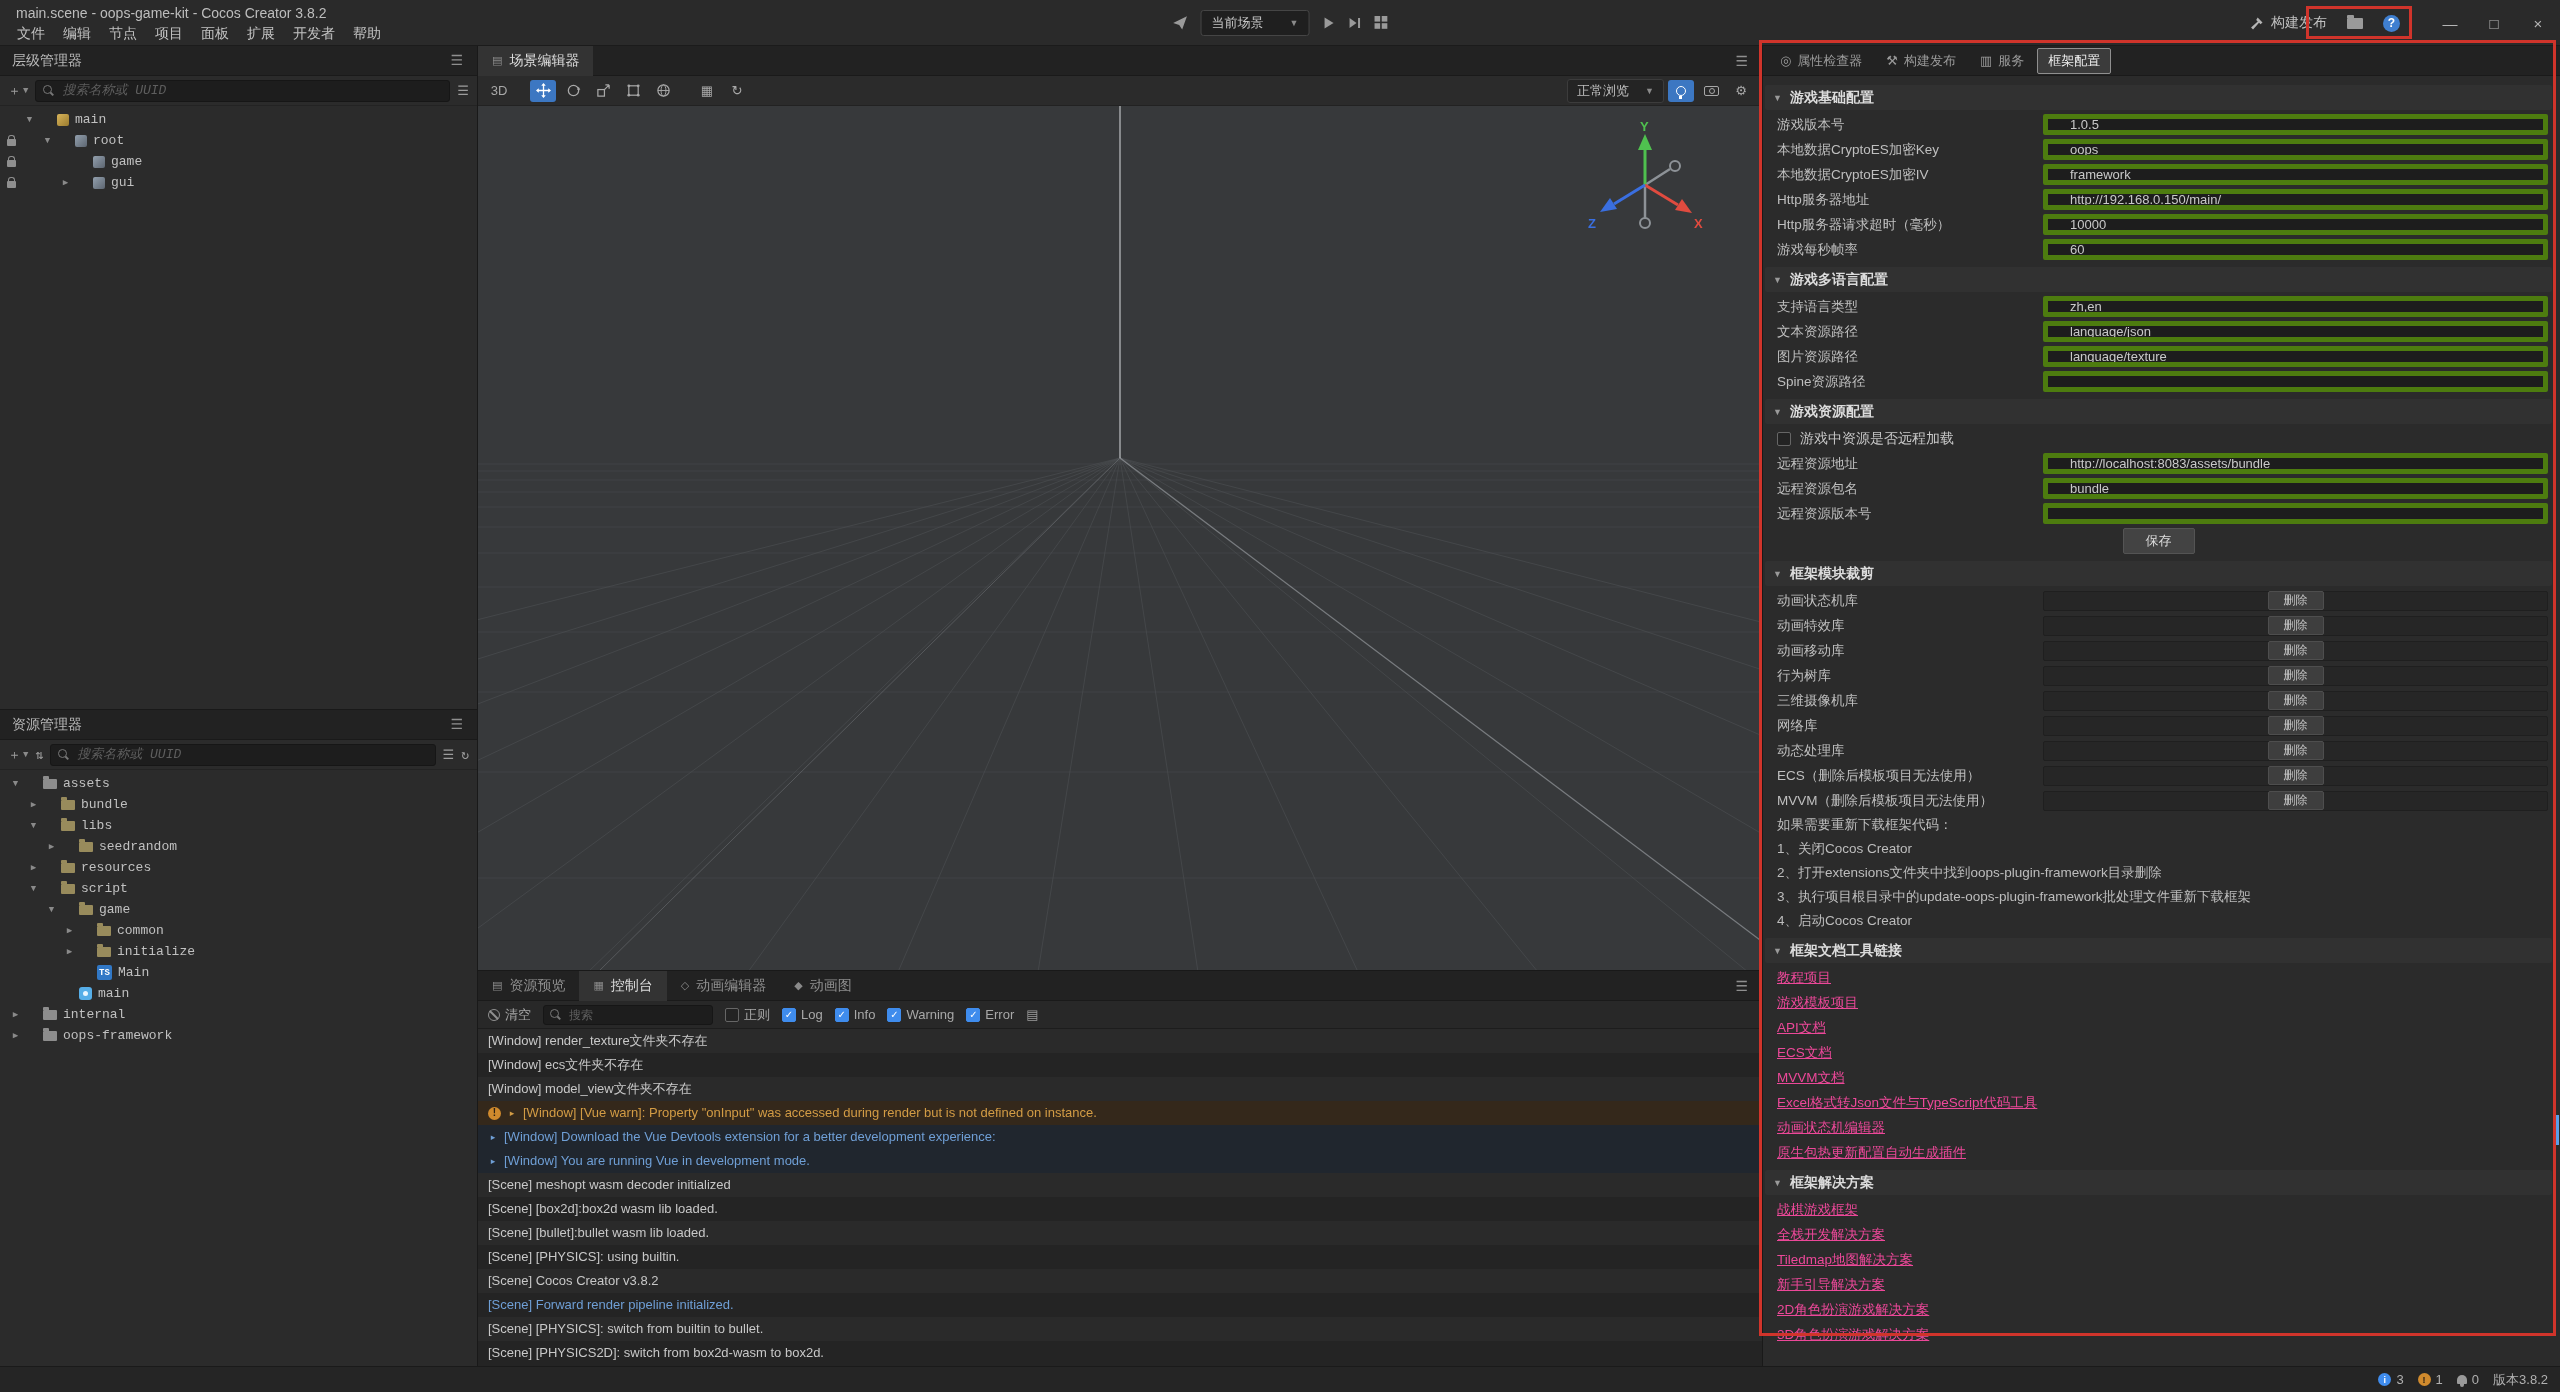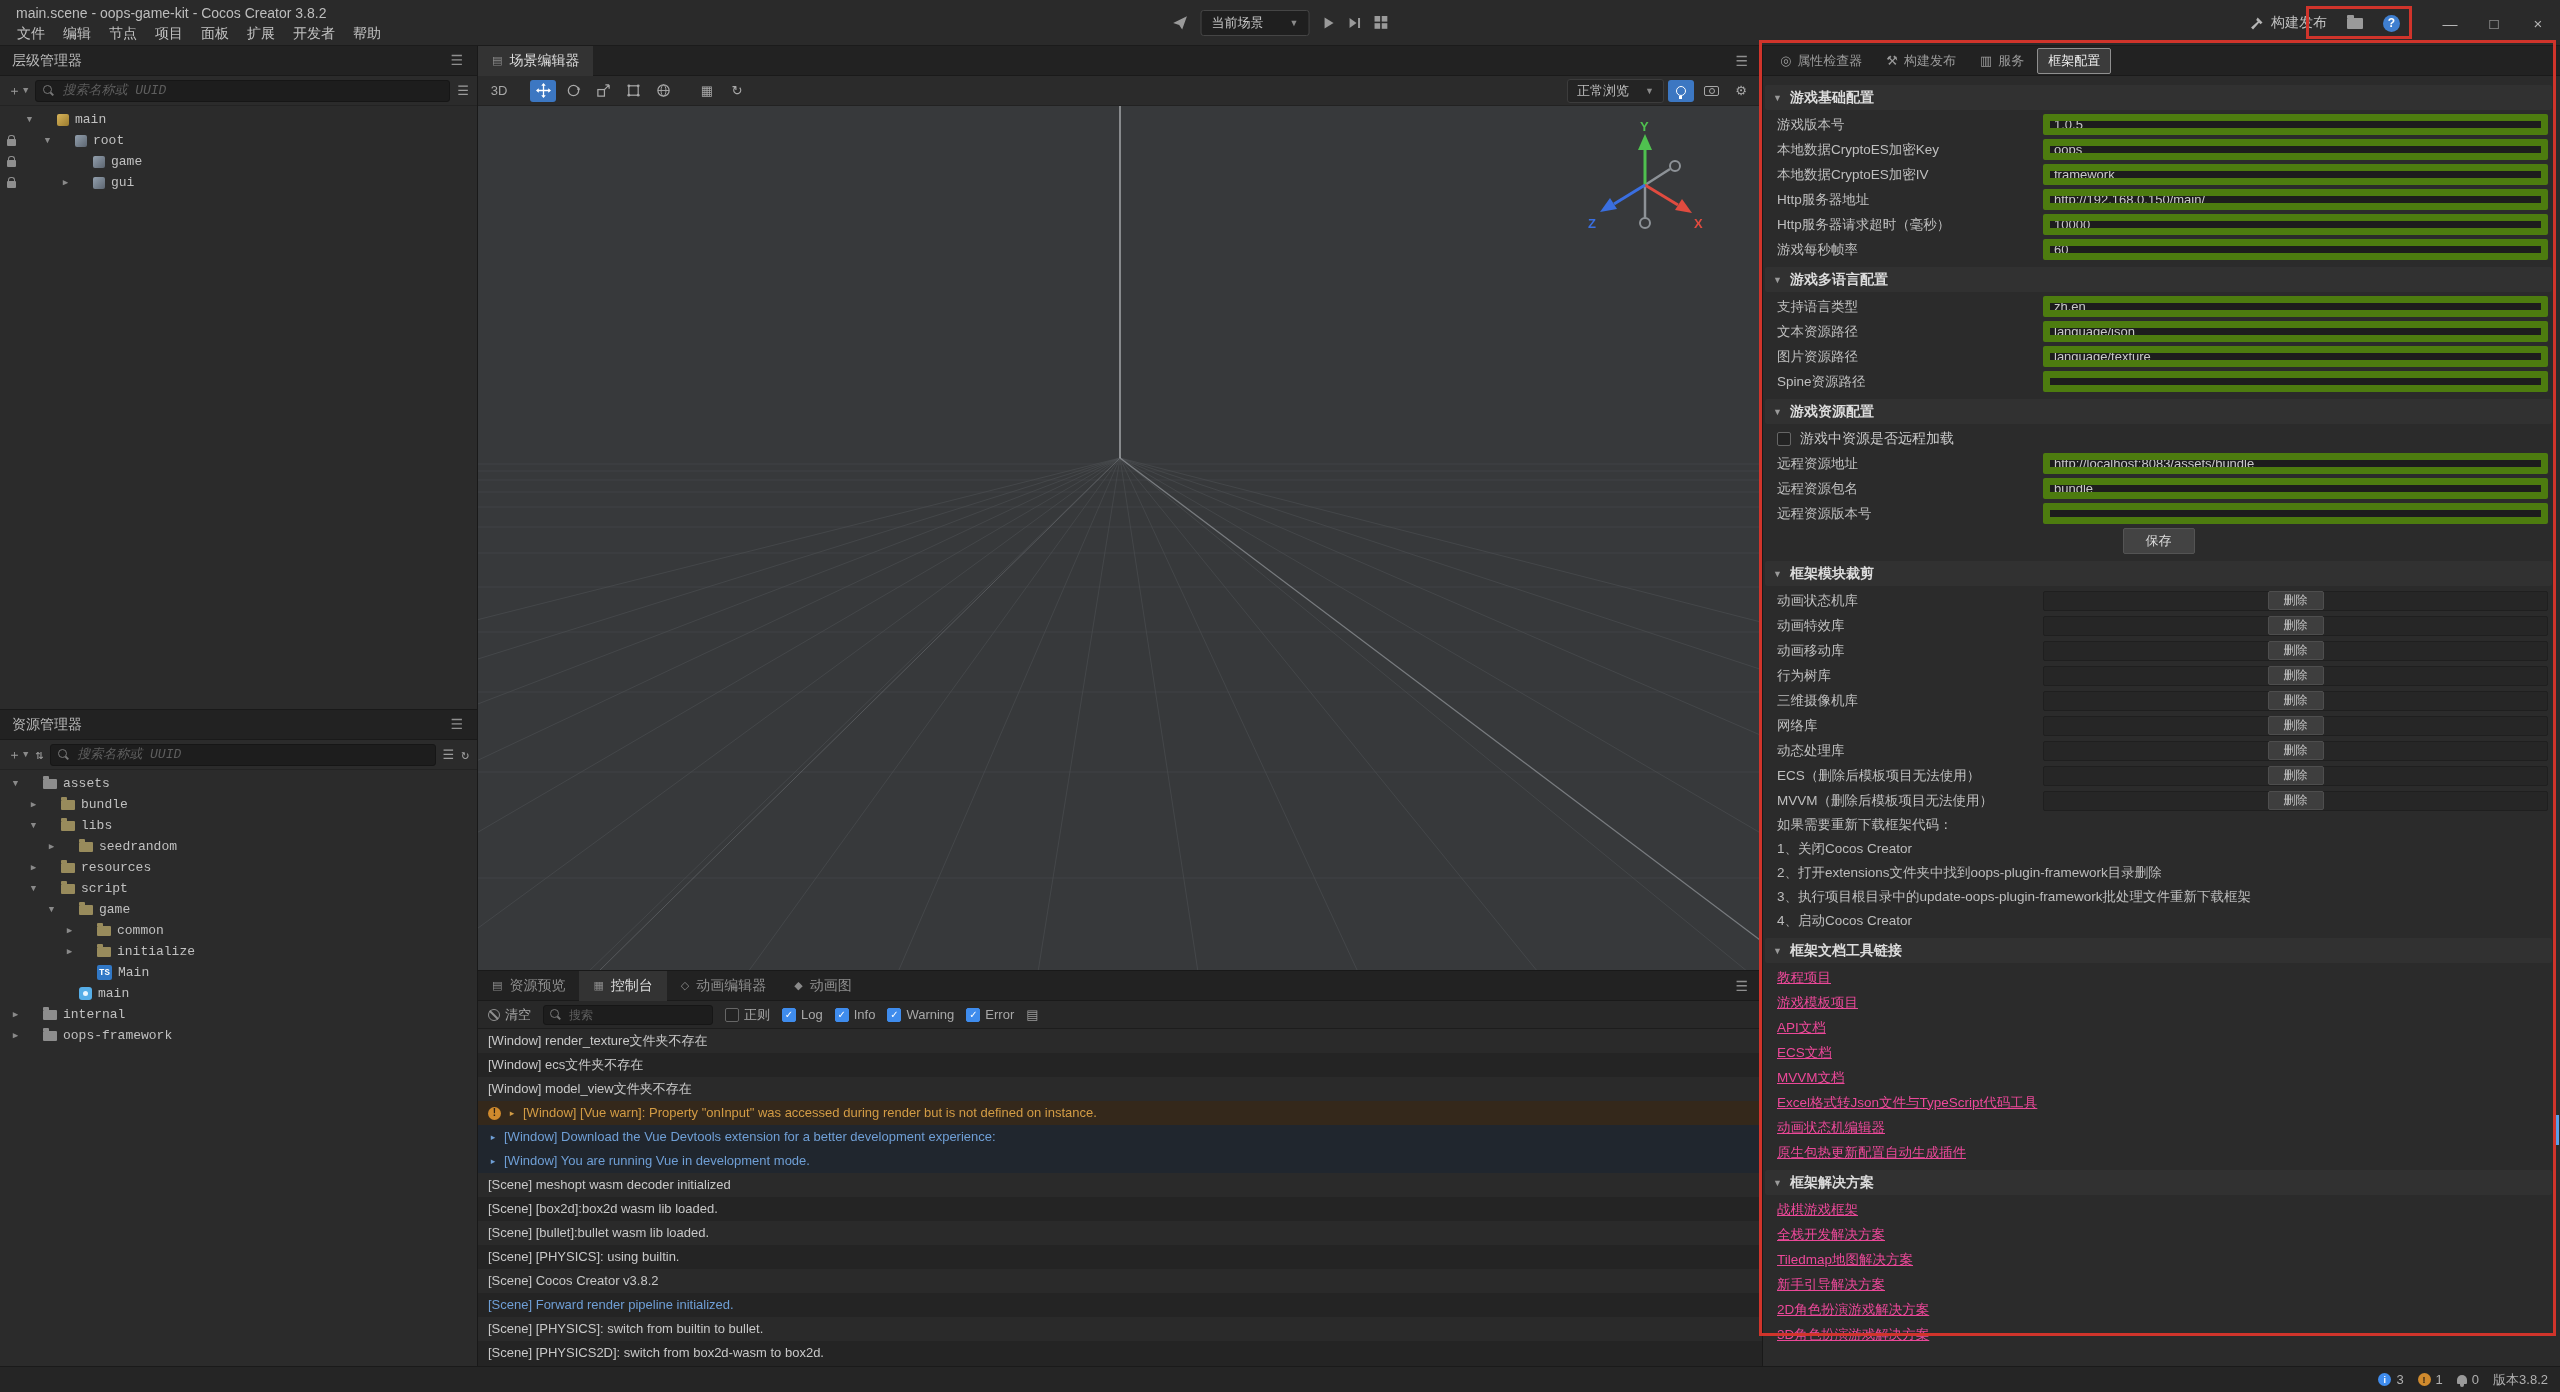--- a/index.html
+++ b/index.html
@@ -103,21 +103,21 @@
   
   .inspector-tabs{height:30px;flex:none;background:#222;border-bottom:1px solid #1a1a1a;display:flex;align-items:center;padding:0 6px;gap:2px;}
   .itab{display:flex;align-items:center;gap:6px;padding:3px 10px;color:#9a9a9a;font-size:13px;border:1px solid transparent;border-radius:2px;}
   .itab.active{background:#3b3b3b;color:#efefef;border-color:#8f8f8f;}
   .inspector-body{flex:1;overflow:hidden;padding:4px 8px 0 2px;position:relative;}
   .sec{display:flex;align-items:center;gap:8px;height:25px;margin:5px 0 2px 0;background:#313131;border-radius:2px;padding:0 8px;color:#dcdcdc;font-weight:bold;font-size:14px;}
   .sec .caret{color:#9a9a9a;}
   .cfg-row{display:flex;align-items:center;height:25px;}
   .cfg-label{width:278px;flex:none;padding-left:12px;color:#bfbfbf;font-size:13.5px;white-space:nowrap;overflow:hidden;}
   .cfg-ctl{flex:1;min-width:0;padding-right:4px;}
-  .cfg-input{width:100%;height:21px;background:#1d1d1d;border:7px solid #4d7c0f;border-radius:2px;color:#c9c9c9;font-size:13px;padding:0 4px;font-family:inherit;outline:none;}
+  .cfg-input{width:100%;height:21px;background:#1d1d1d;border:5px solid #4d7c0f;border-radius:2px;color:#c9c9c9;font-size:13px;padding:0 22px;font-family:inherit;outline:none;}
   .module-strip{height:20px;background:#262626;border:1px solid #1f1f1f;border-radius:2px;display:flex;align-items:center;justify-content:center;}
   .btn-small{background:#3e3e3e;border:1px solid #4e4e4e;border-radius:2px;color:#c6c6c6;font-size:12px;padding:1px 15px;line-height:15px;}
   .btn-save{background:#434343;border:1px solid #545454;border-radius:2px;color:#dddddd;font-size:13px;padding:3px 22px;}
   .save-row{display:flex;justify-content:center;align-items:center;height:30px;}
   .note-row{height:24px;line-height:24px;padding-left:12px;color:#bdbdbd;font-size:13.5px;white-space:nowrap;}
   .link-row{height:25px;display:flex;align-items:center;padding-left:12px;}
   .doc-link{color:#ec4899;font-size:13.5px;text-decoration:underline;cursor:pointer;}
   .cbx-row{display:flex;align-items:center;height:25px;padding-left:12px;gap:9px;}
   
   .statusbar{height:26px;flex:none;background:#252525;border-top:1px solid #1a1a1a;display:flex;align-items:center;justify-content:flex-end;padding:0 12px;gap:14px;font-size:13px;color:#b0b0b0;}

